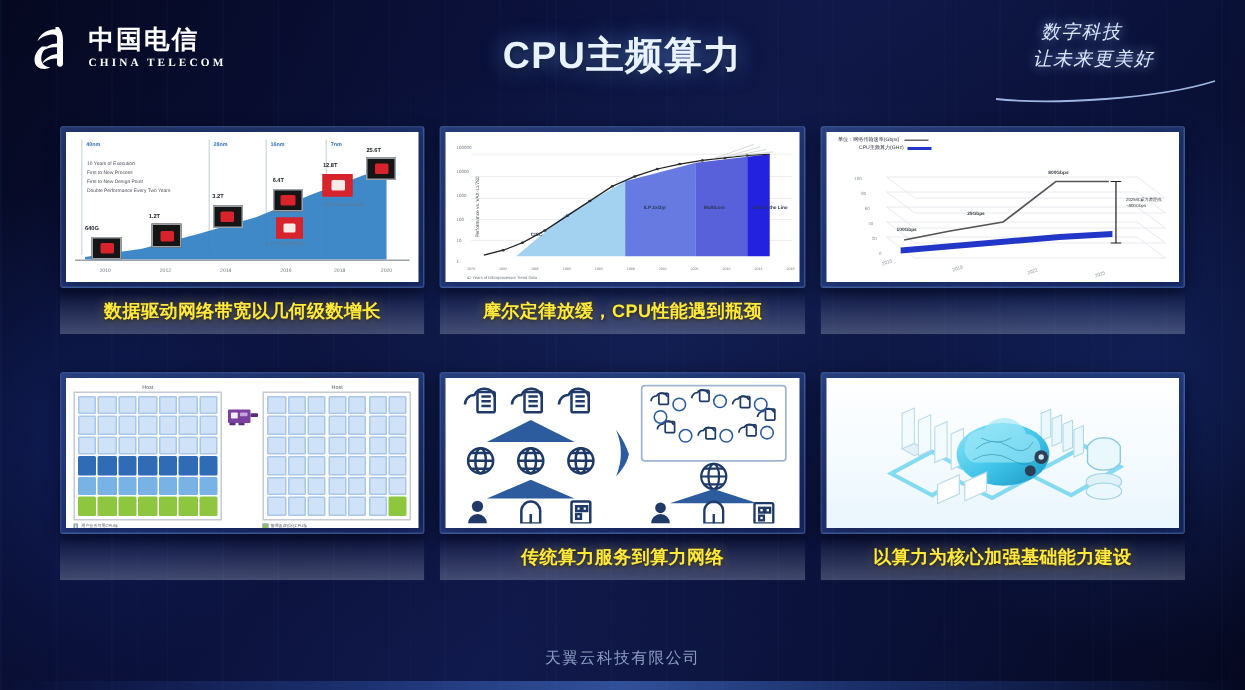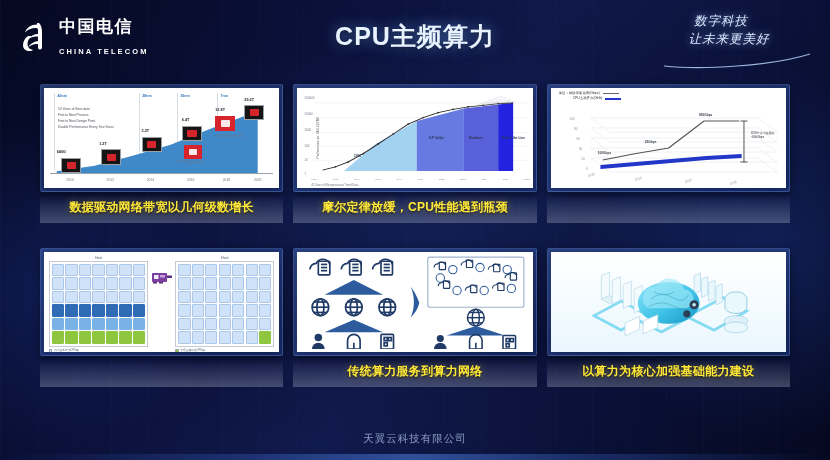--- a/index.html
+++ b/index.html
@@ -35,31 +35,31 @@
   .bg-glow-r {
     position: absolute; right: -130px; top: 60px;
     width: 380px; height: 380px; border-radius: 50%;
     background: radial-gradient(circle, rgba(40,80,190,0.26) 0%, rgba(10,20,70,0) 70%);
     pointer-events: none;
   }
 
   
   .logo {
     position: absolute; left: 22px; top: 18px;
-    display: flex; align-items: center; gap: 7px;
+    display: flex; align-items: center; gap: 7px; font-family: Liberation Serif, serif;
   }
   .logo-mark { width: 30px; height: 28px; flex: 0 0 auto; }
   .logo-text { display: flex; flex-direction: column; line-height: 1; }
   .logo-cn {
     color: #ffffff; font-size: 17px; font-weight: bold;
     letter-spacing: 1.5px; white-space: nowrap;
   }
   .logo-en {
     color: #ffffff; font-size: 7.5px; font-weight: bold;
-    letter-spacing: 2.1px; margin-top: 13px; white-space: nowrap;
+    letter-spacing: 2.1px; margin-top: 3px; white-space: nowrap;
   }
 
   .slide-title {
     position: absolute; left: 0; right: 0; top: 20px;
     text-align: center;
     color: #e9f2ff;
     font-size: 25px; font-weight: bold;
     letter-spacing: 1px;
     text-shadow: 0 0 14px rgba(110,170,255,.65), 0 2px 4px rgba(0,0,0,.6);
   }

